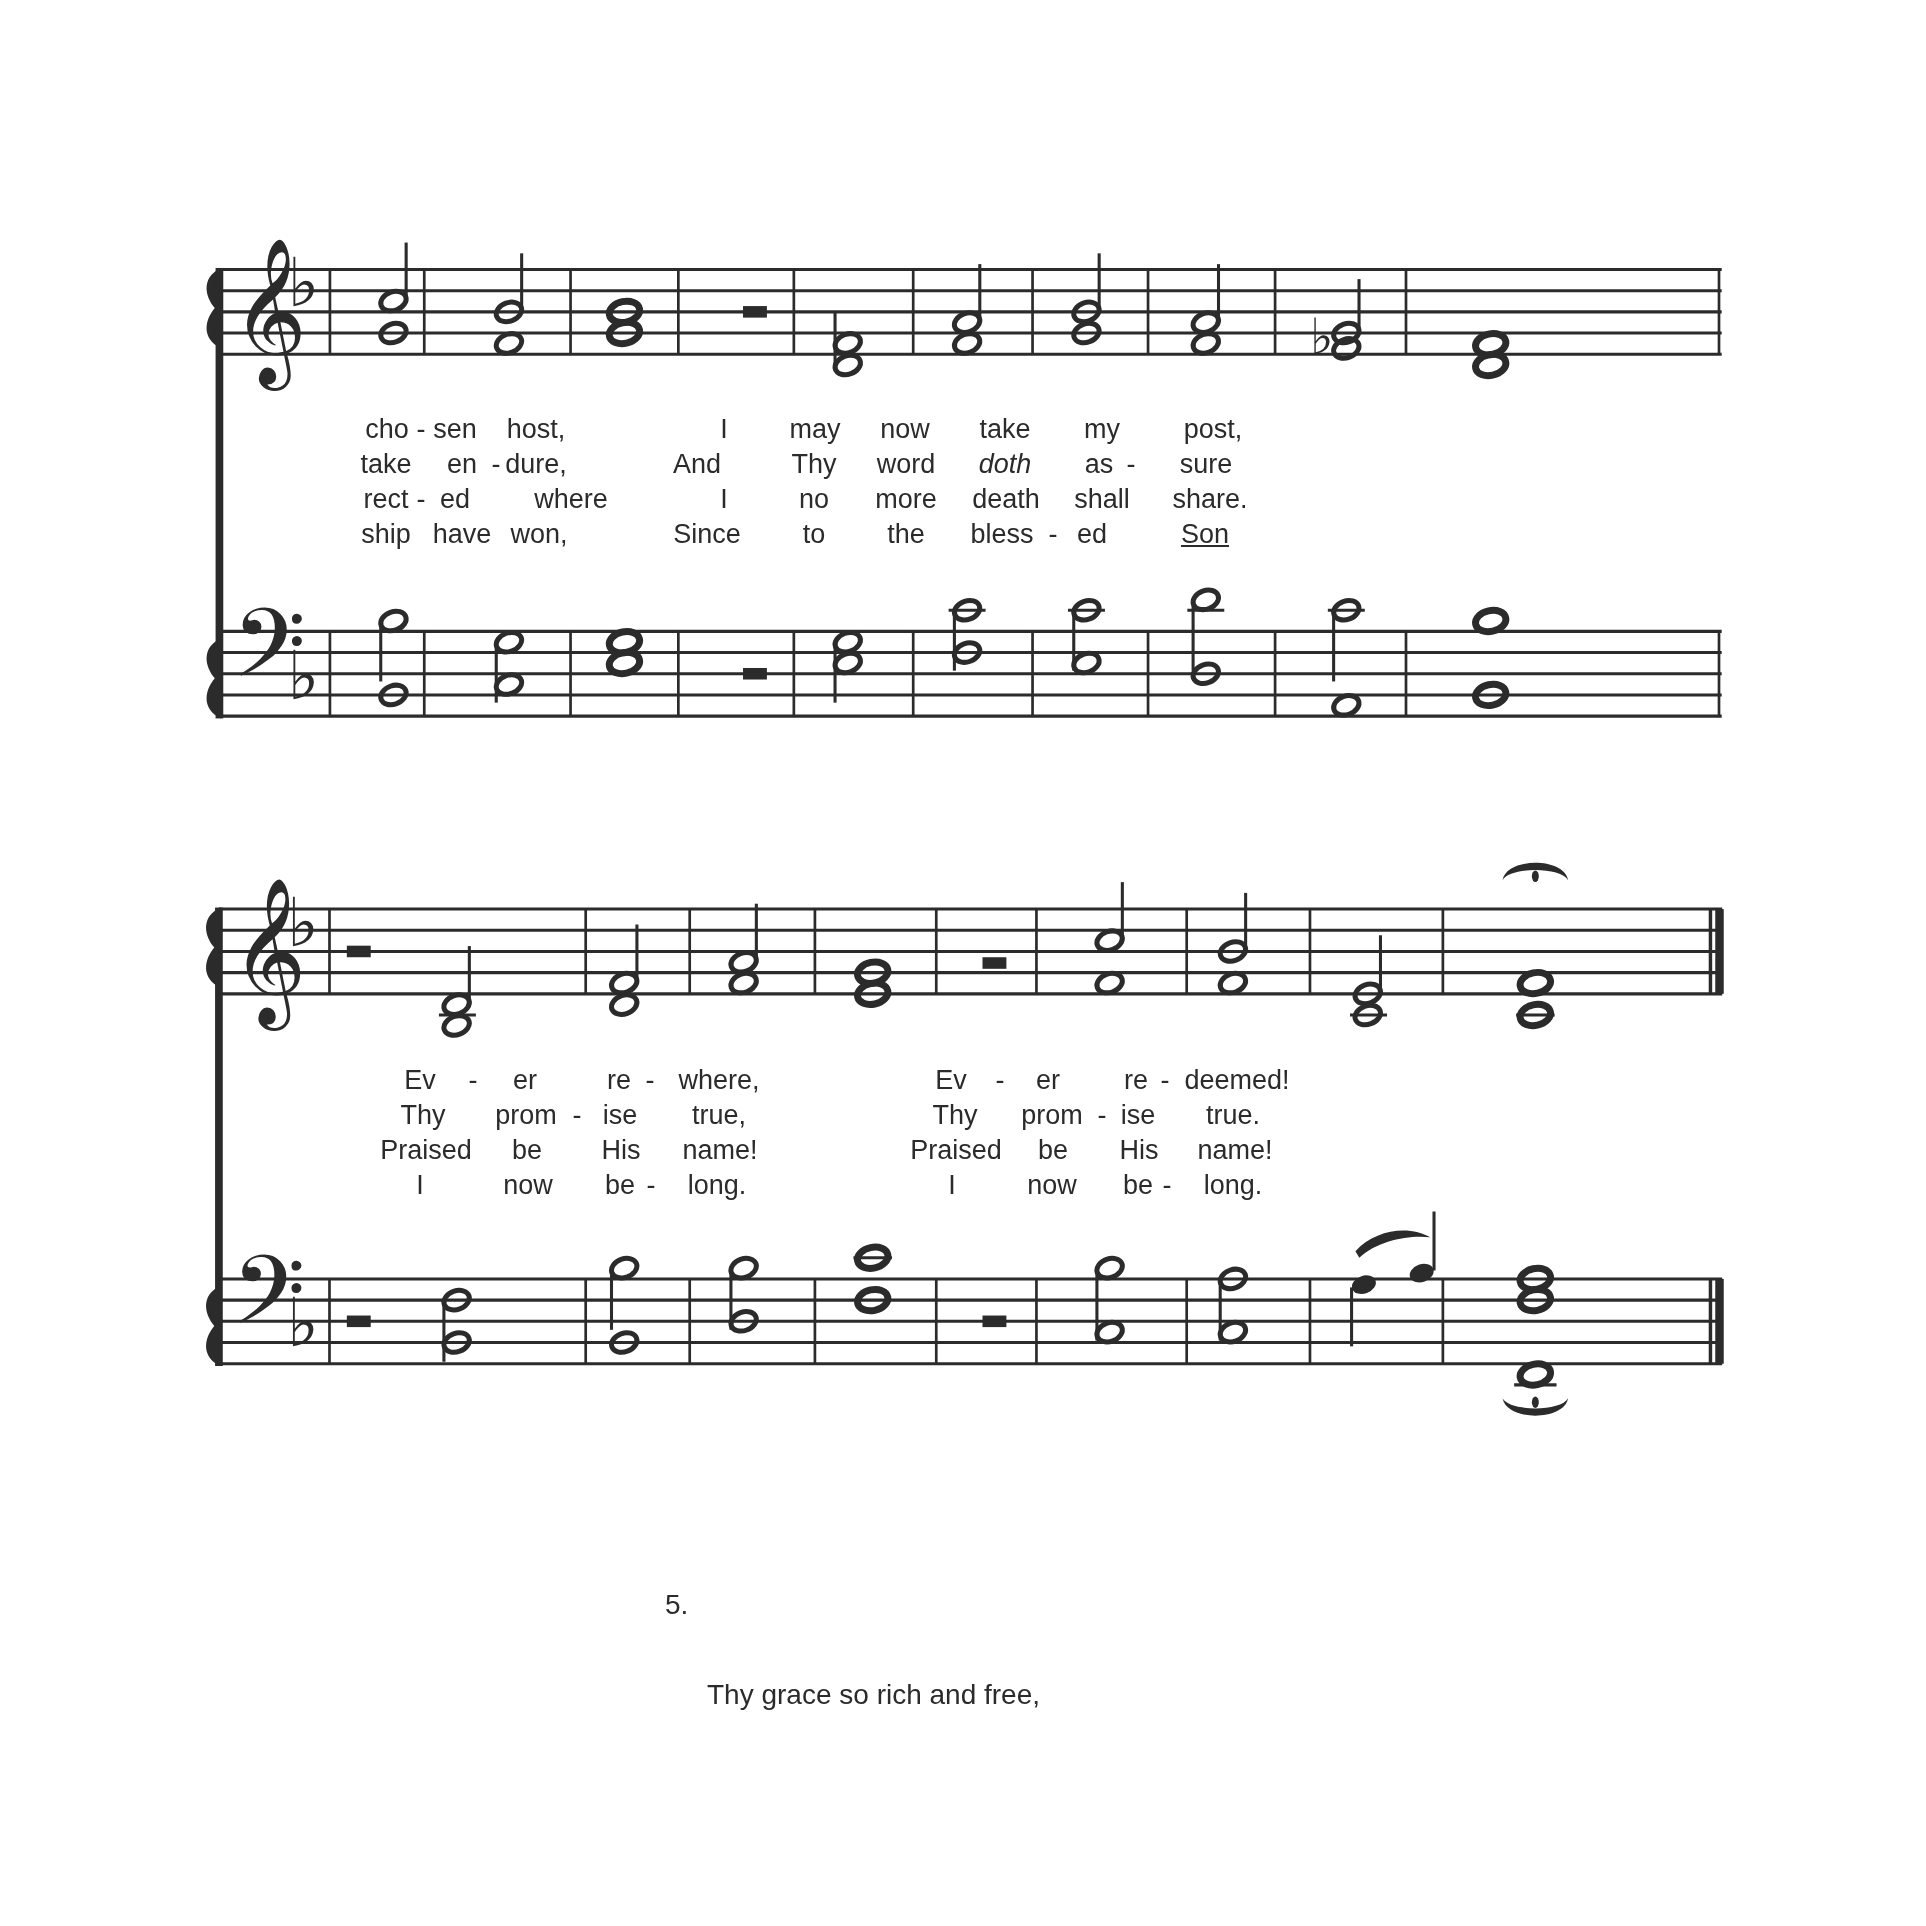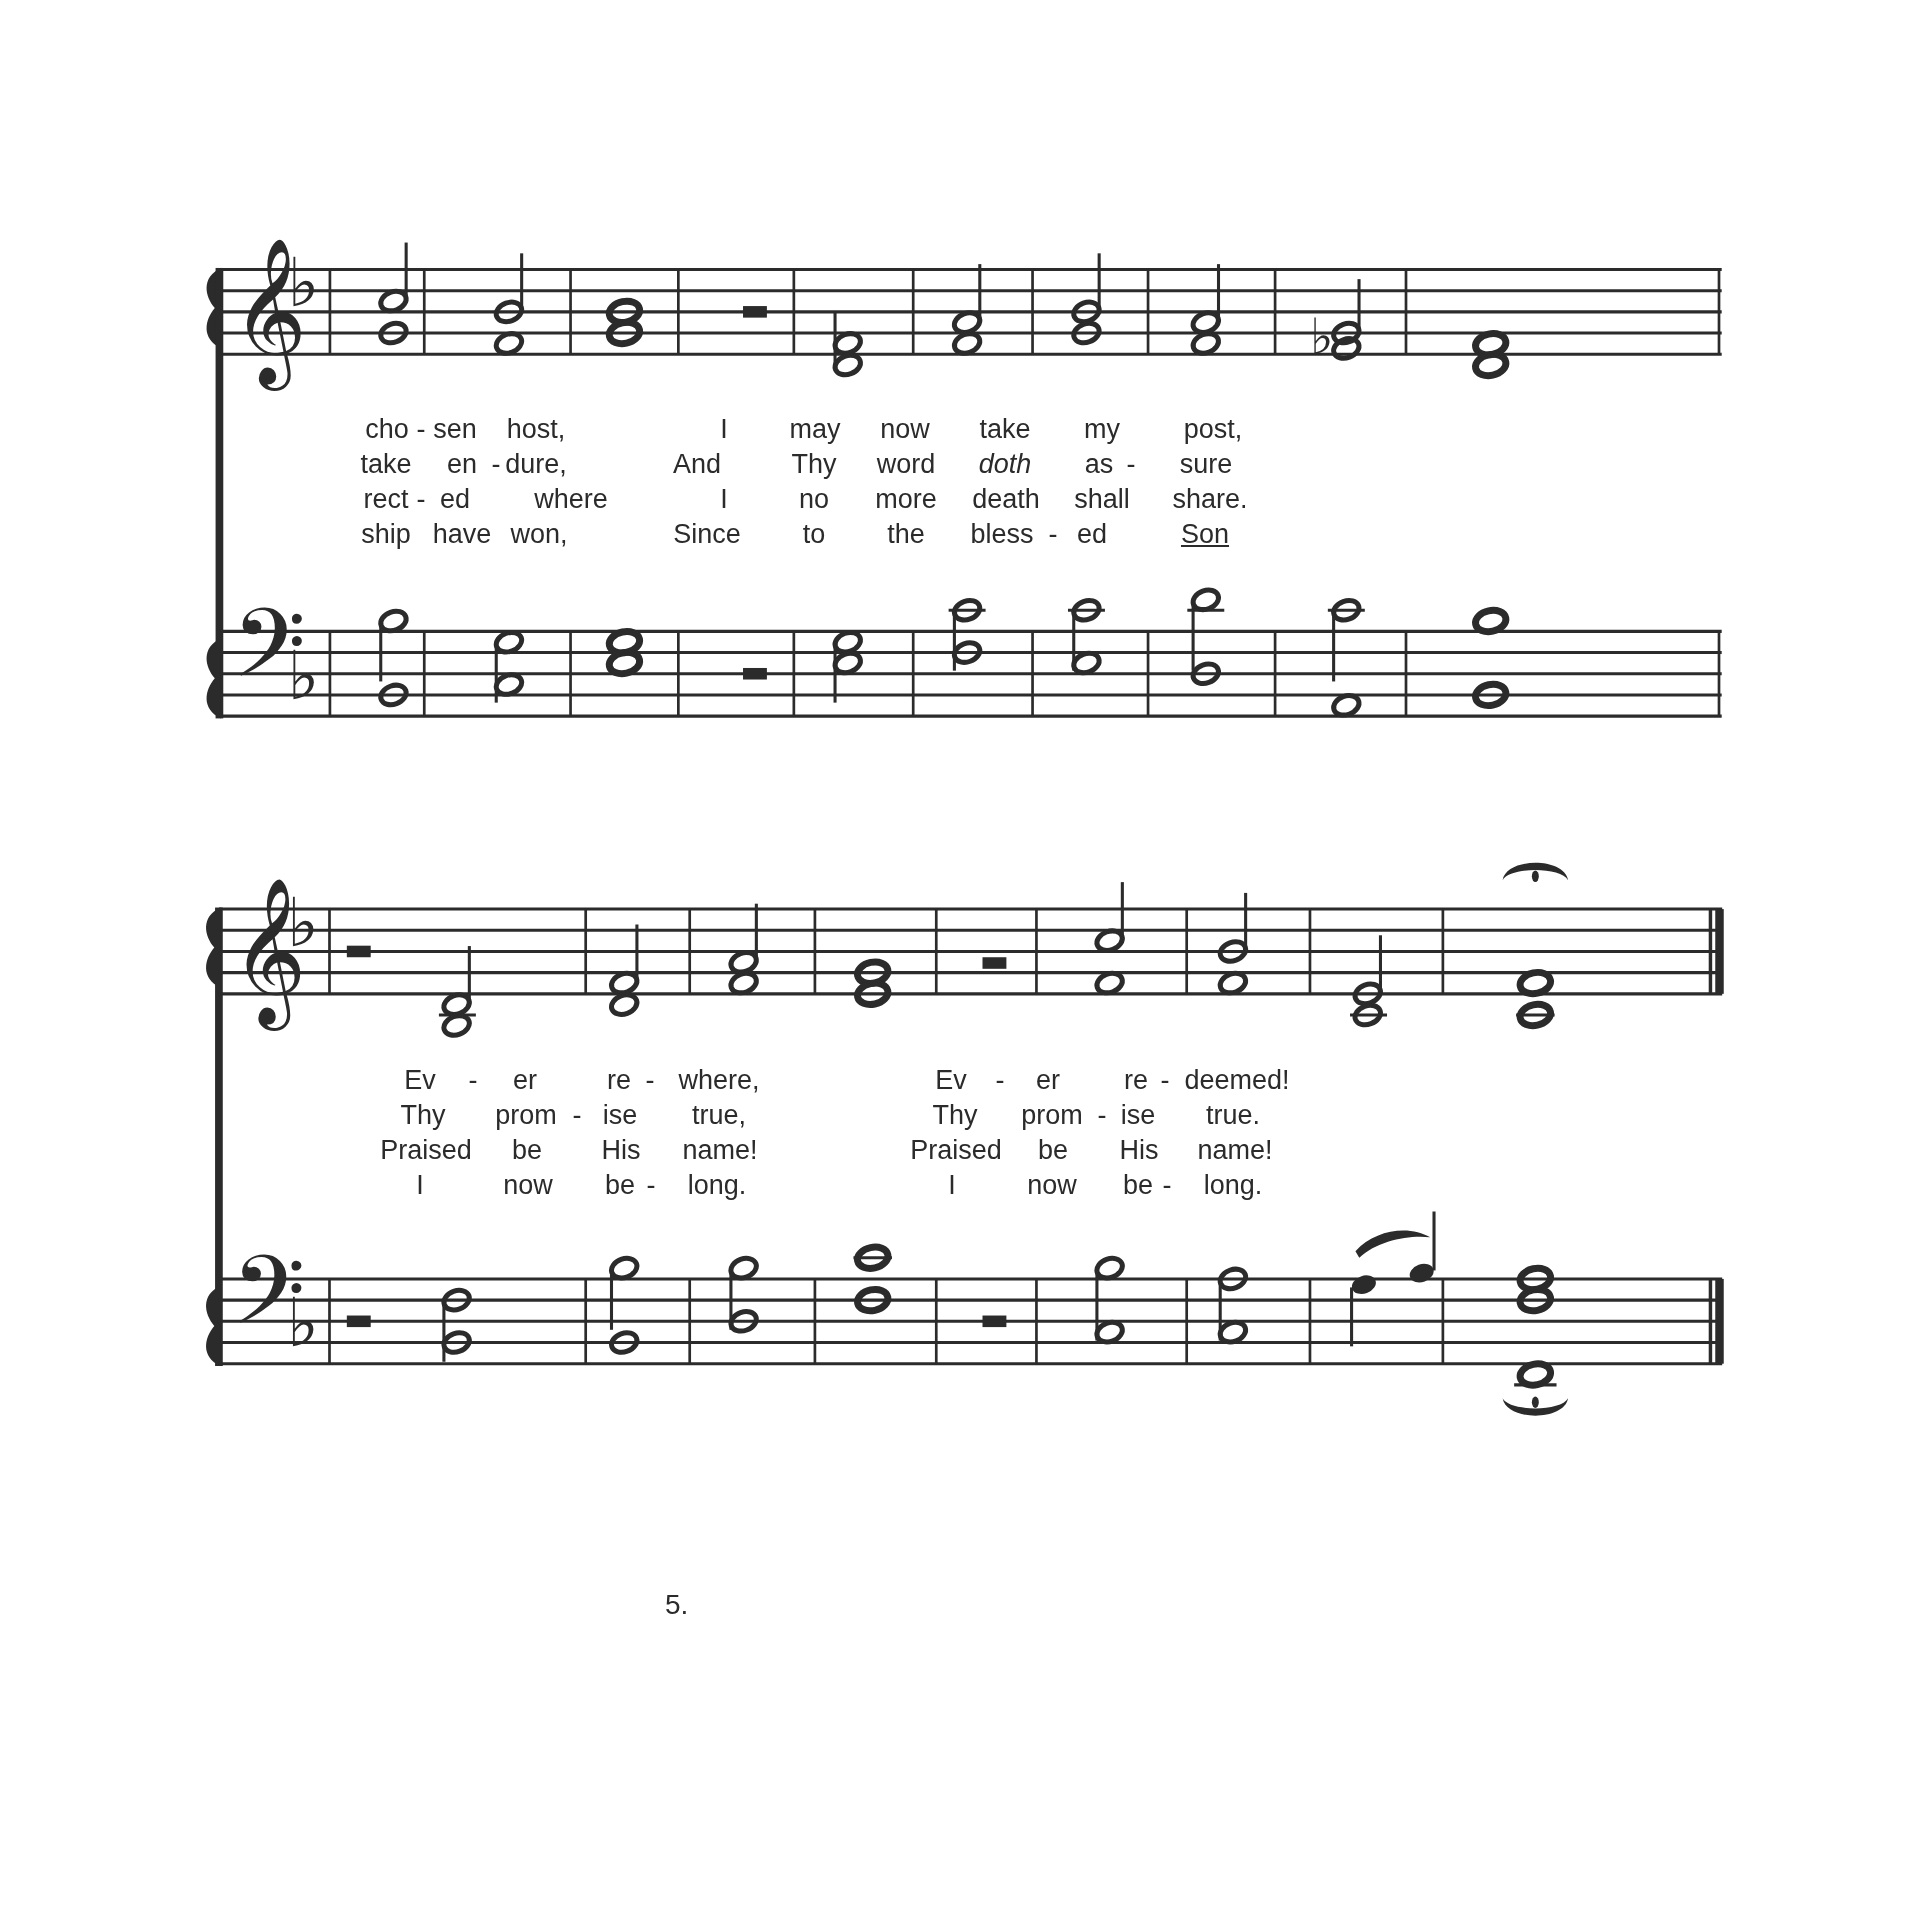--- a/index.html
+++ b/index.html
@@ -604,20 +604,21 @@
         <span class="lyric-syll" style="left: 952px;">I</span>
         <span class="lyric-syll" style="left: 1052px;">now</span>
         <span class="lyric-syll" style="left: 1138px;">be</span>
         <span class="lyric-syll" style="left: 1167px;">-</span>
         <span class="lyric-syll" style="left: 1233px;">long.</span>
       </div>
   </div>
 
   <div class="verse" id="verse-5">
     <span class="vnum">5.</span>
+    <span class="vline">Thy grace so rich and free,</span>
     
     
     
     
     
   </div>
 
 </div>
 
 

